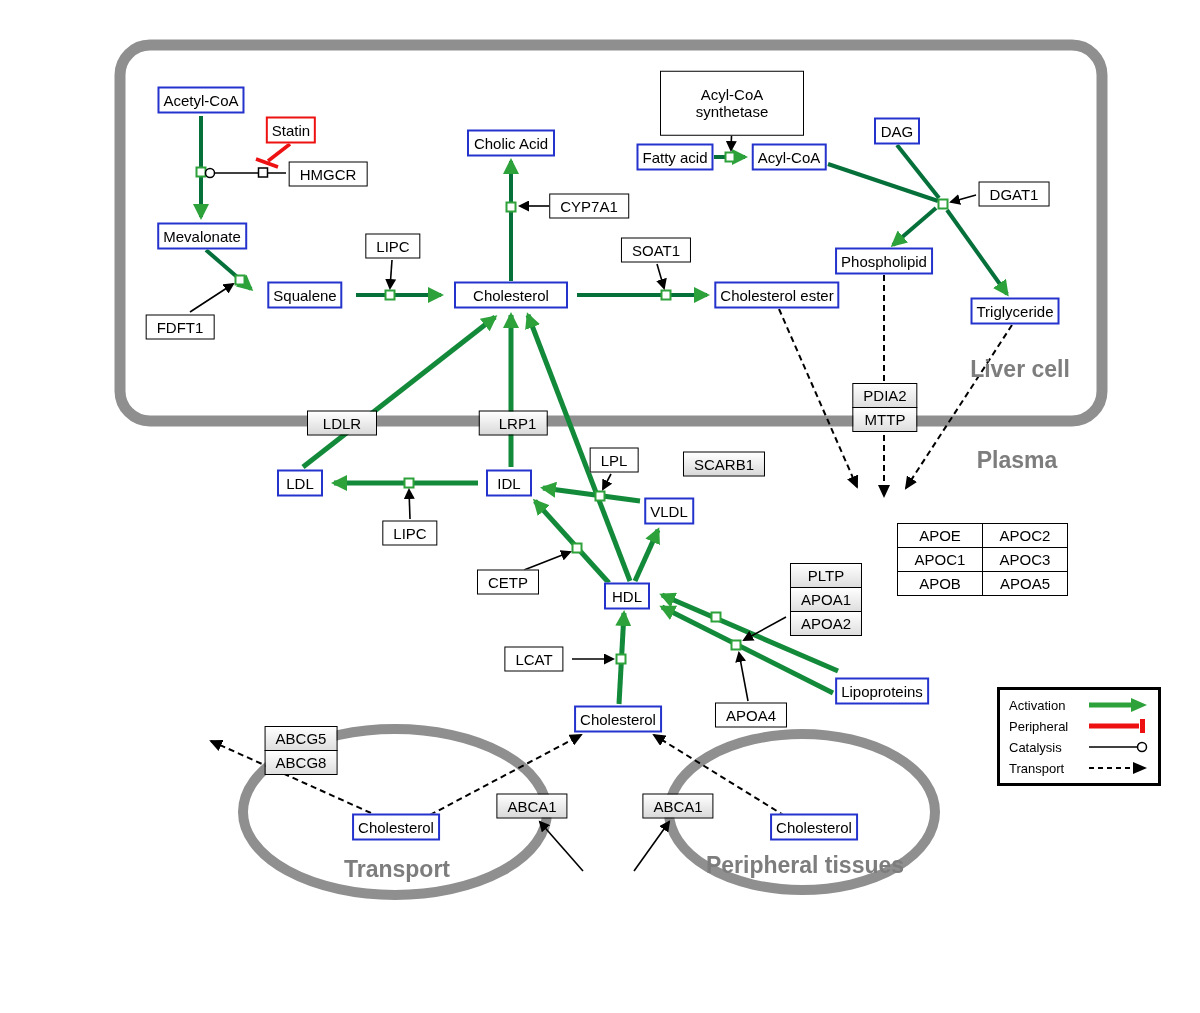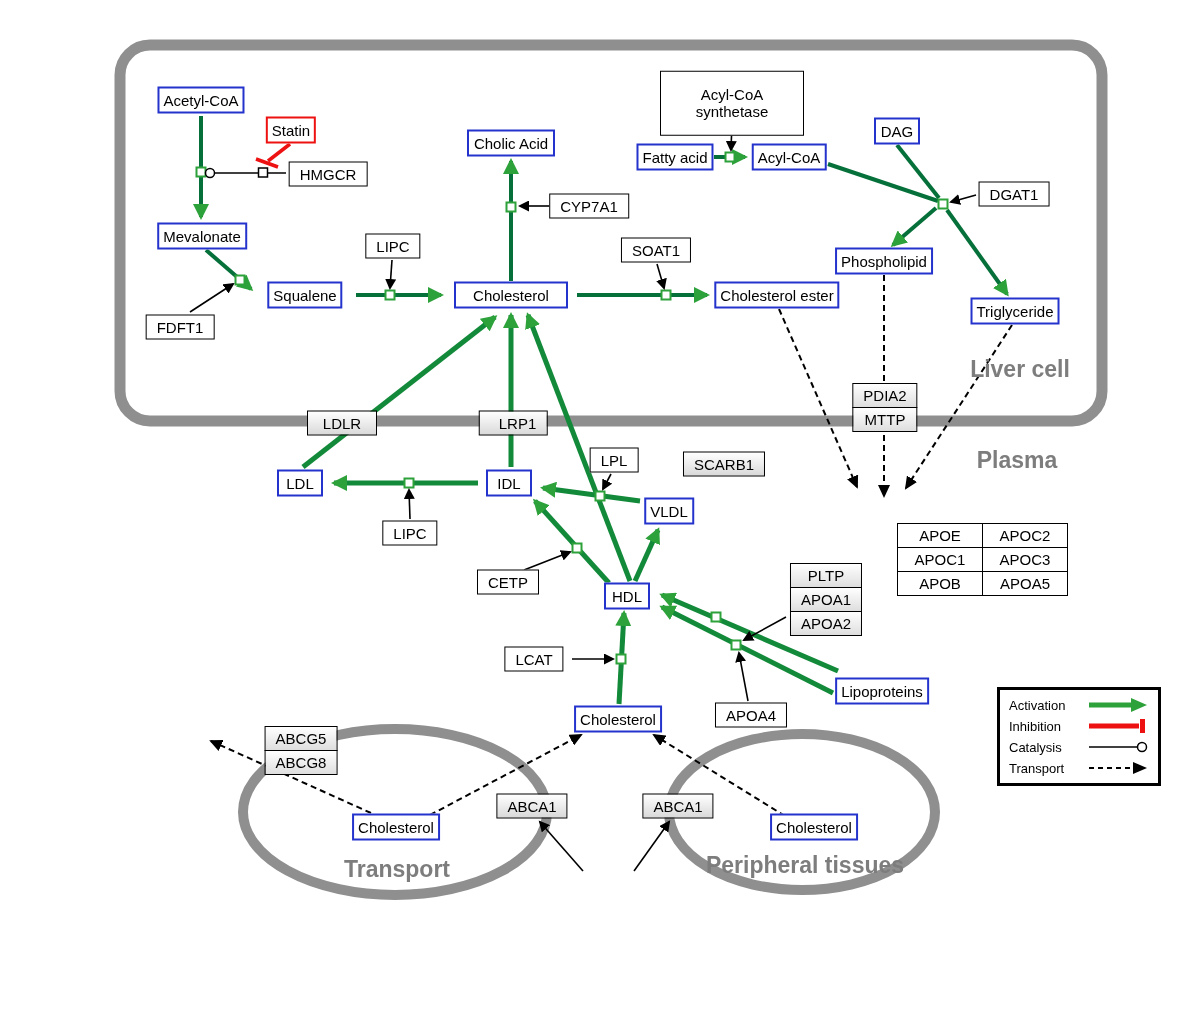--- a/index.html
+++ b/index.html
@@ -202,21 +202,21 @@
 
   <div class="legend">
     <div class="legend-row">
       <span>Activation</span>
       <svg width="62" height="16">
         <line x1="2" y1="8" x2="46" y2="8" stroke="#2da13a" stroke-width="5"></line>
         <path d="M44,1 L60,8 L44,15 Z" fill="#2da13a"></path>
       </svg>
     </div>
     <div class="legend-row">
-      <span>Inhibition</span>
+      <span>Peripheral</span>
       <svg width="62" height="16">
         <line x1="2" y1="8" x2="52" y2="8" stroke="#ee1111" stroke-width="5"></line>
         <rect x="53" y="1" width="5" height="14" fill="#ee1111"></rect>
       </svg>
     </div>
     <div class="legend-row">
       <span>Catalysis</span>
       <svg width="62" height="16">
         <line x1="2" y1="8" x2="50" y2="8" stroke="#000" stroke-width="1.5"></line>
         <circle cx="55" cy="8" r="4.5" fill="#fff" stroke="#000" stroke-width="1.5"></circle>

